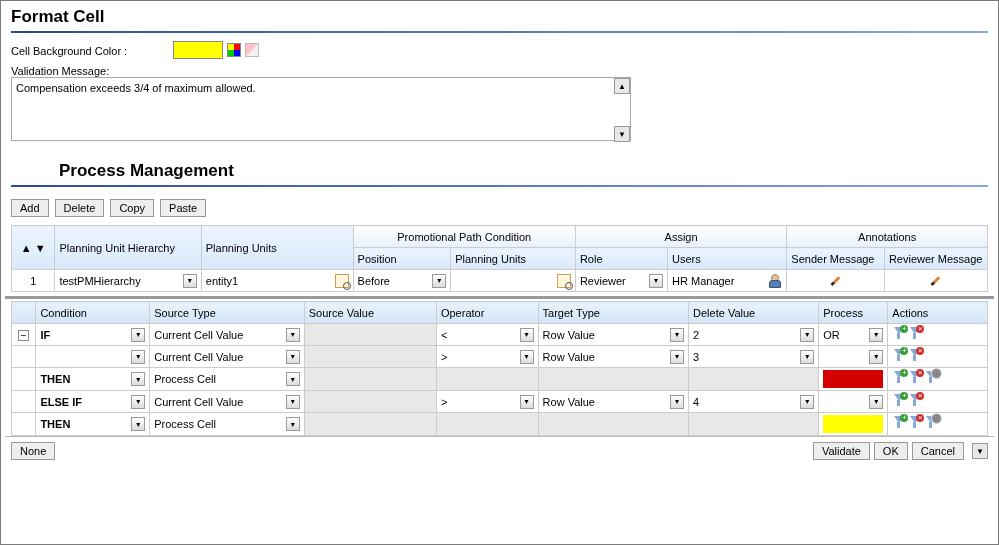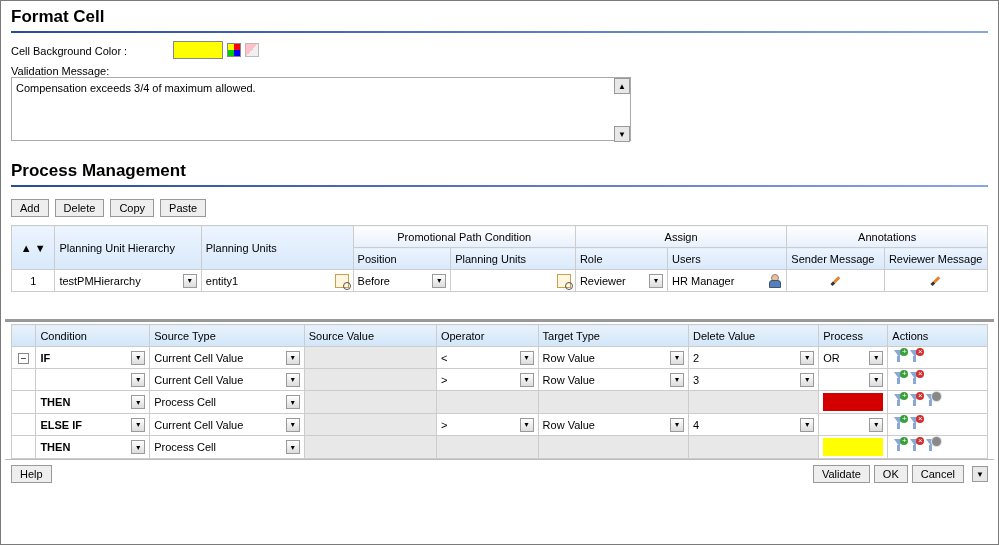--- a/index.html
+++ b/index.html
@@ -39,21 +39,21 @@
 .lookup-icon { width: 14px; height: 14px; display: inline-block; background: #fff6dd; border: 1px solid #c8a050; position: relative; cursor: pointer;}
 .lookup-icon::after{content:""; position:absolute; right:-3px; bottom:-3px; width:6px;height:6px;border:1px solid #555; border-radius:50%;}
 .user-icon { width: 14px; height: 14px; display: inline-block; cursor:pointer; position: relative;}
 .user-icon::before{content:""; position:absolute; top:0; left:3px; width:6px;height:6px;background:#f0c090;border:1px solid #888;border-radius:50%;}
 .user-icon::after{content:""; position:absolute; bottom:0; left:1px; width:10px;height:6px;background:#5080c0;border:1px solid #456;border-radius:3px 3px 0 0;}
 .pencil-icon { width: 14px; height: 14px; display: inline-block; cursor:pointer; position: relative;}
 .pencil-icon::before{content:""; position:absolute; top:1px; left:1px; width:3px;height:11px; background:linear-gradient(to bottom,#e08030 70%,#333 70%); transform:rotate(45deg); transform-origin:bottom;}
 .pm-table td { white-space: nowrap; }
 .pm-table .pencil-cell{ text-align:center;}
 
-.rules-area { border-top: 3px solid #999; margin-top: 27px; background: #fff; padding: 2px 6px 0;}
+.rules-area { border-top: 3px solid #999; margin-top: 4px; background: #fff; padding: 2px 6px 0;}
 .rules-table th { background: linear-gradient(to bottom, #e8f2fc, #d2e6f8); }
 .rules-table td { background: #fff; }
 .rules-table td.gray { background: #e8e8e8; }
 .rules-table tr:nth-child(even) td { }
 .exp-box { width: 11px; height: 11px; border: 1px solid #888; display: inline-flex; align-items: center; justify-content: center; font-size: 10px; line-height: 9px; cursor: pointer;}
 .proc-swatch { width: 100%; height: 18px; }
 .proc-red { background: #d40000; }
 .proc-yellow { background: #ffff00; }
 .action-ico { width: 14px; height: 14px; display: inline-block; position: relative; margin-right: 2px; cursor:pointer;}
 .filter-base::before { content:""; position:absolute; top:0; left:2px; width:0;height:0; border-left:5px solid transparent; border-right:5px solid transparent; border-top:7px solid #88a8d8;}
@@ -85,21 +85,21 @@
       <div class="form-row" style="align-items:flex-start;flex-direction:column;">
         <span class="form-label">Validation Message:</span>
         <div class="textarea-wrap">
           <textarea style="">Compensation exceeds 3/4 of maximum allowed.</textarea>
           <span class="scroll-btn" style="top:1px;">▲</span>
           <span class="scroll-btn" style="bottom:1px;">▼</span>
         </div>
       </div>
     </div>
 
-    <div class="section-title" style="margin-top:8px;">Process Management</div>
+    <div class="section-title" style="margin-top:8px;margin-left:48px;">Process Management</div>
     <div class="section-divider"></div>
 
 
     <div class="btn-row">
       <button class="btn">Add</button>
       <button class="btn">Delete</button>
       <button class="btn">Copy</button>
       <button class="btn">Paste</button>
     </div>
 
@@ -361,21 +361,21 @@
               <td>
                 <div class="proc-swatch proc-yellow"></div>
               </td>
               <td><span class="action-ico filter-base"><span class="plus-overlay">+</span></span><span class="action-ico filter-base"><span class="del-overlay">×</span></span><span class="action-ico filter-base"><span class="gear-overlay"></span></span></td>
             </tr>
           </tbody>
     </table>
     </div>
 
     <div class="footer">
-      <button class="btn">Help</button>
+      <button class="btn">None</button>
       <div class="right">
         <button class="btn">Validate</button>
         <button class="btn">OK</button>
         <button class="btn">Cancel</button>
         <span class="vscroll-arrow">▼</span>
       </div>
     </div>
 
   </div>
 </div>

